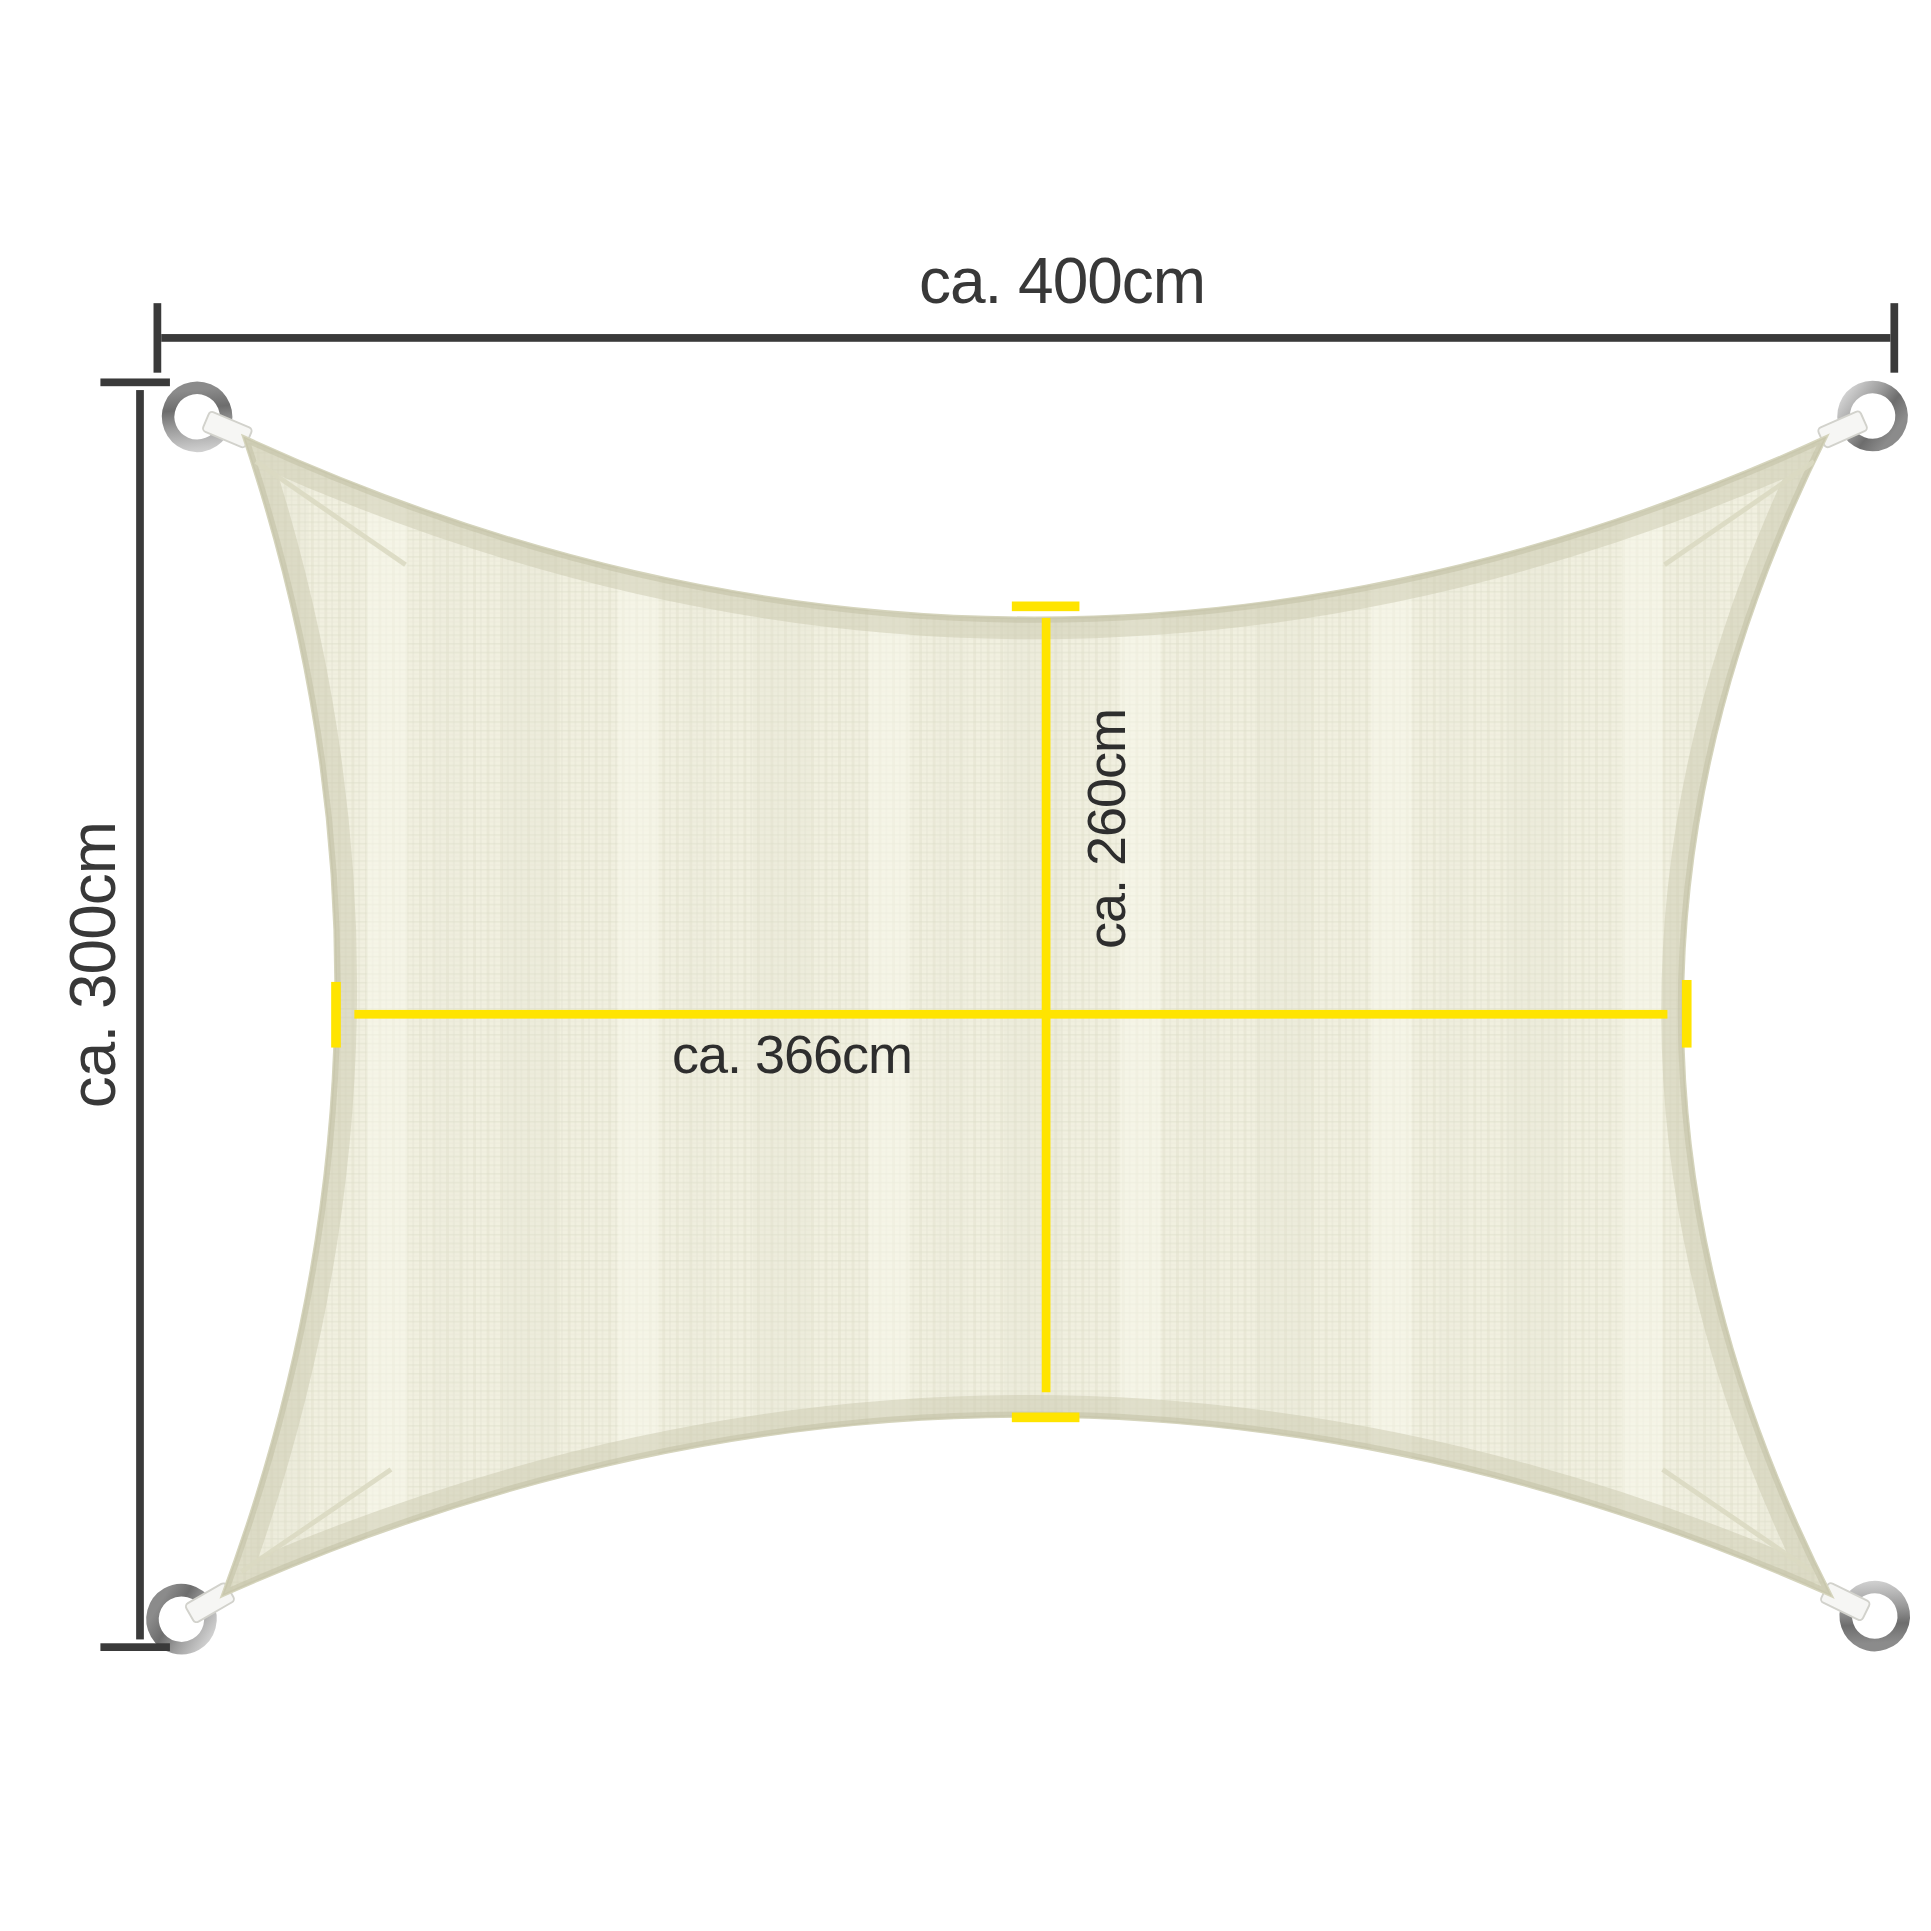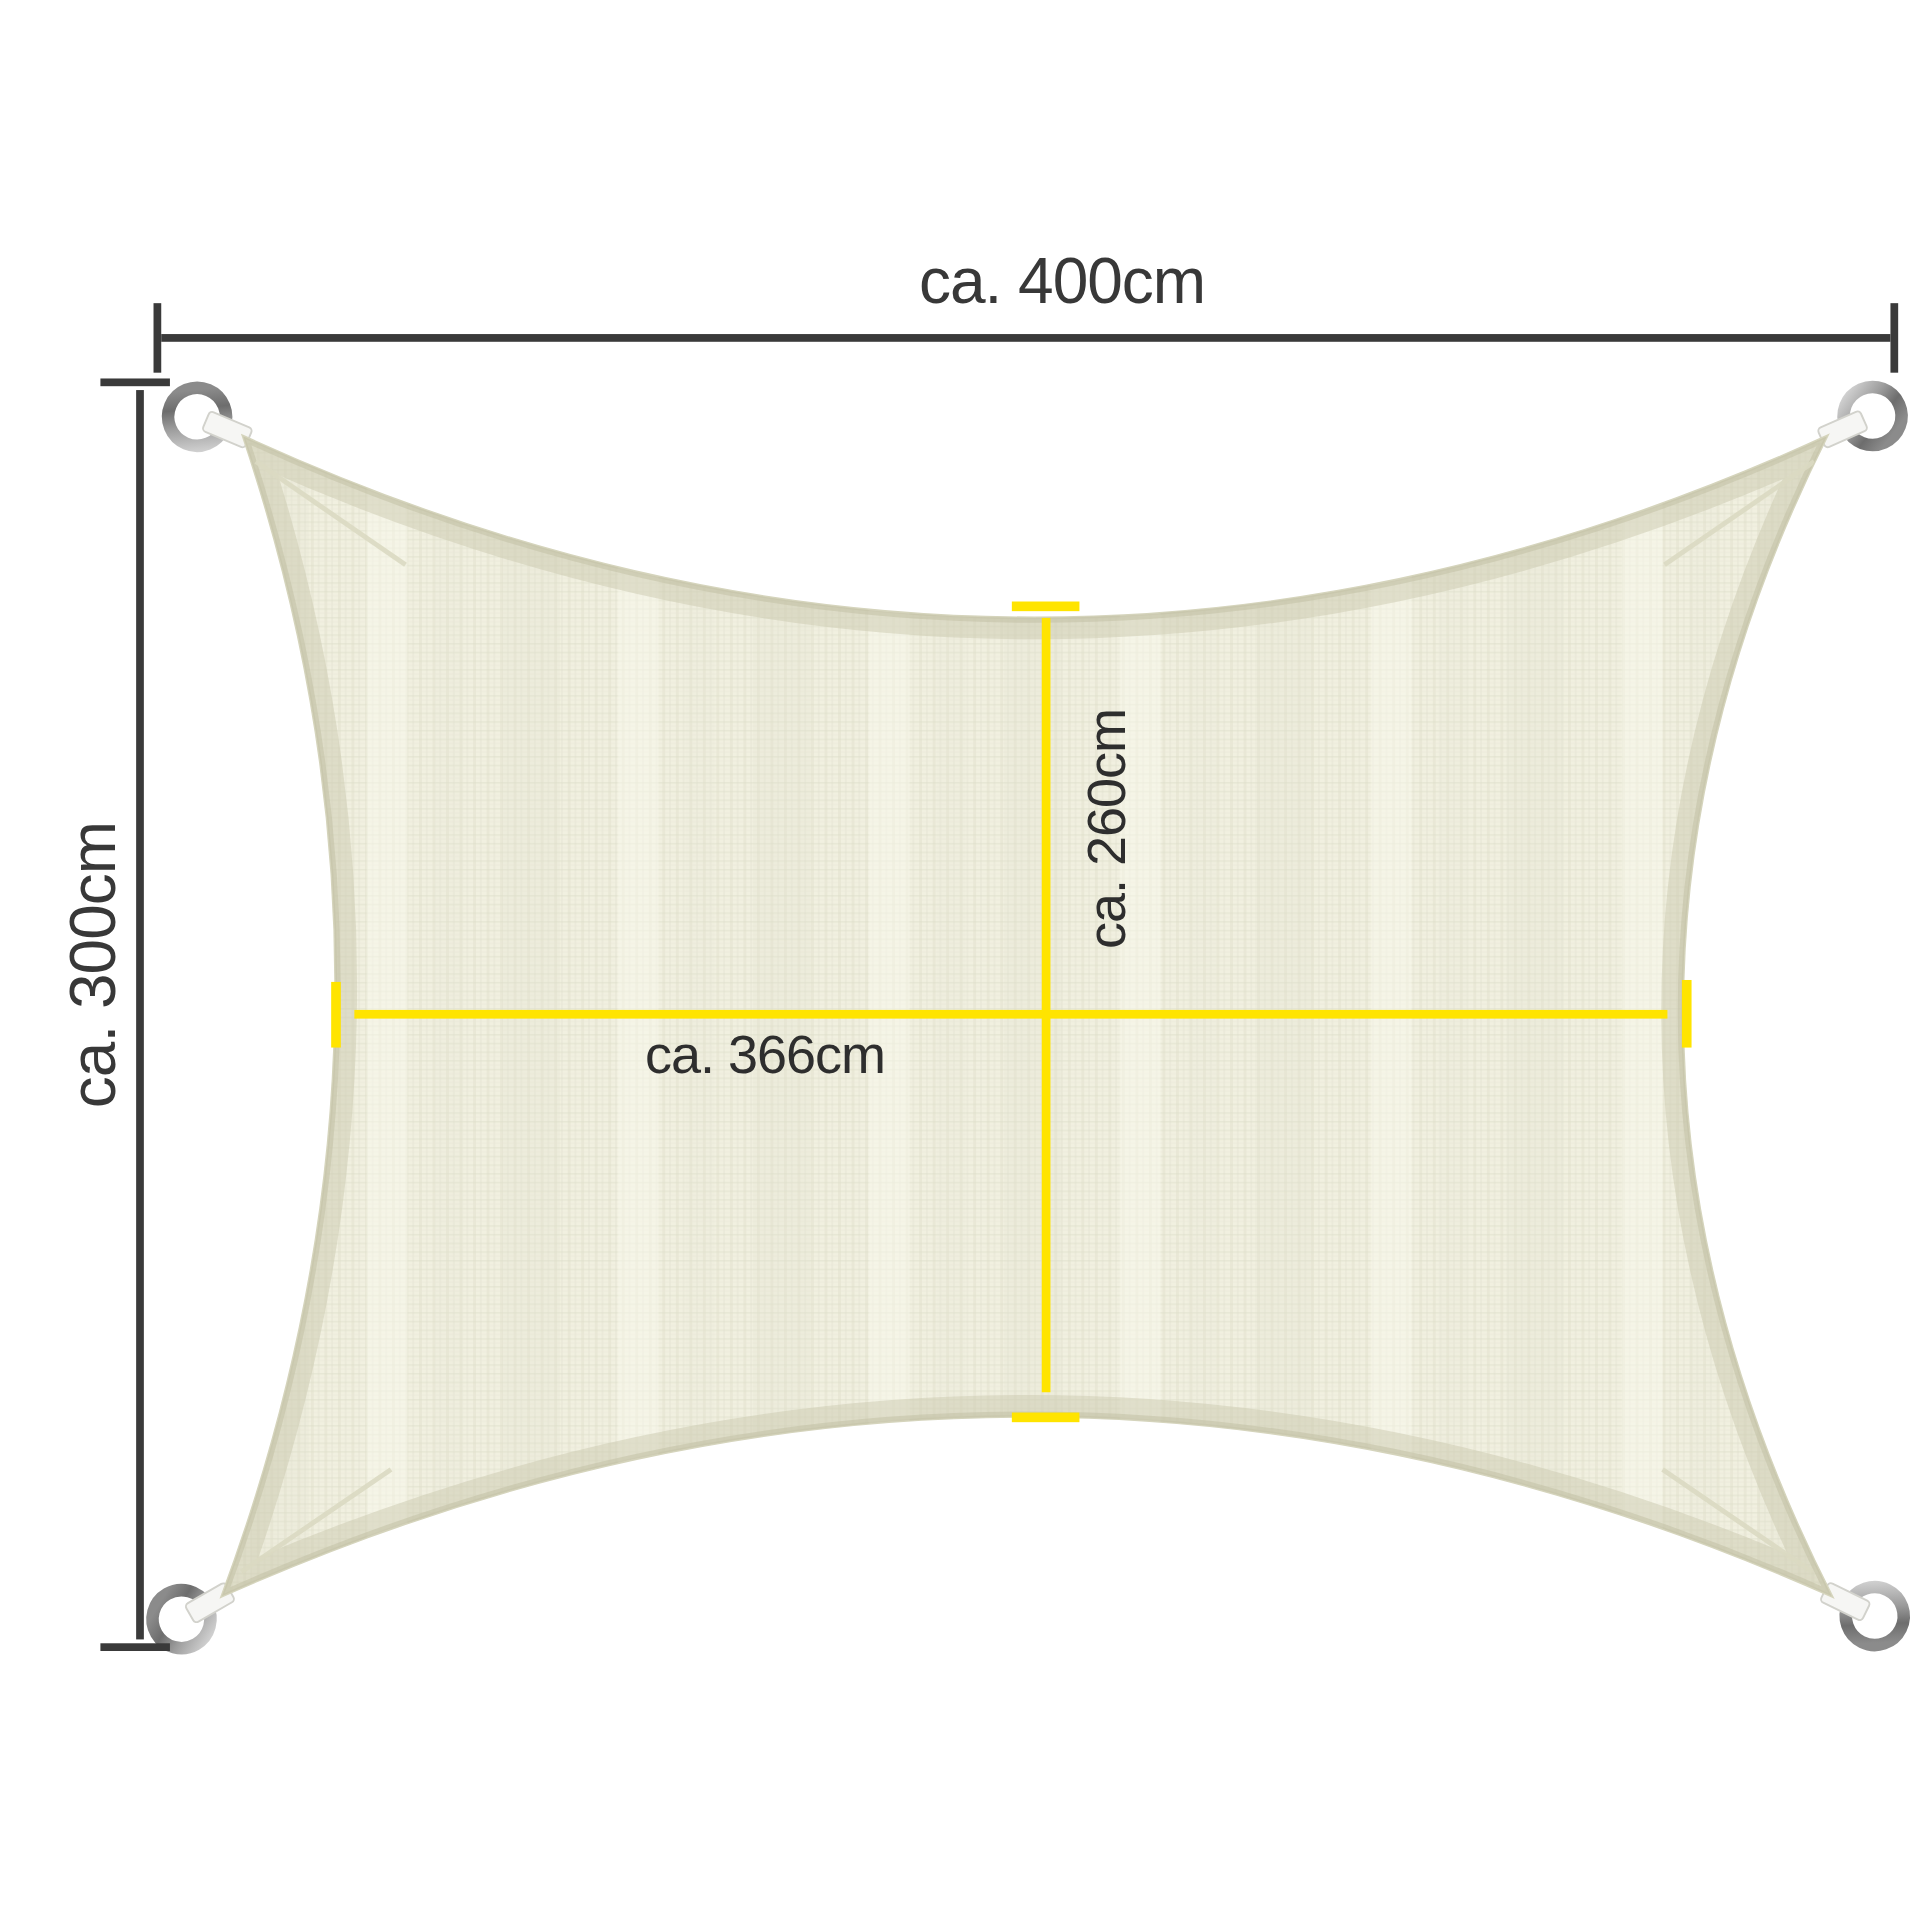--- a/index.html
+++ b/index.html
@@ -99,16 +99,16 @@
       <rect x="1742" y="1015" width="10" height="70"></rect>
     </g>
   </svg>
 
   <div class="dim-label outer" style="left:1062px;top:281px;">ca. 400cm</div>
 
   <div class="dim-label outer vertical" style="left:93px;top:965px;">ca. 300cm</div>
 
   <div class="dim-label inner vertical" style="left:1106px;top:829px;">ca. 260cm</div>
 
-  <div class="dim-label inner" style="left:765px;top:1054px;">ca. 366cm</div>
+  <div class="dim-label inner" style="left:792px;top:1054px;">ca. 366cm</div>
 
 </div>
 
 
 </body></html>

